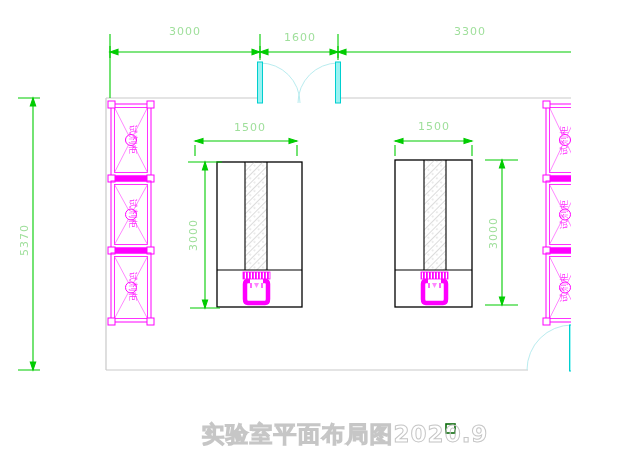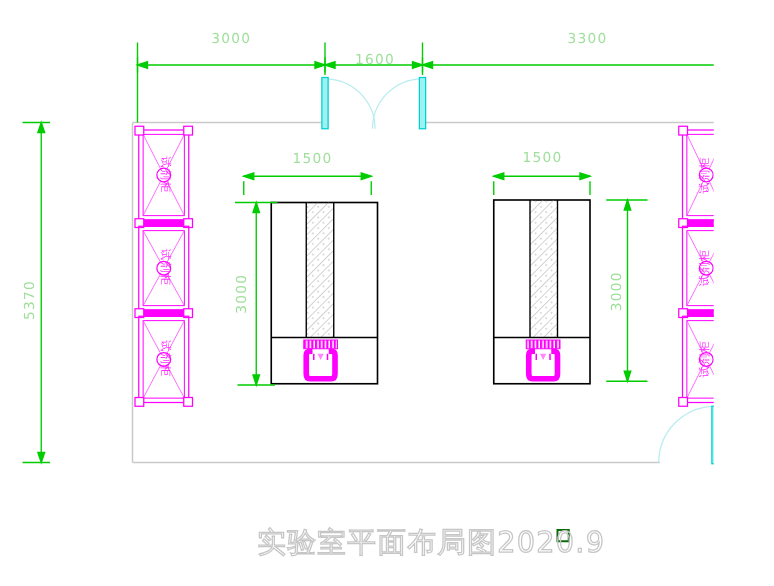--- a/index.html
+++ b/index.html
@@ -6,21 +6,21 @@
   #canvas{position:relative;width:571px;height:469px;background:#ffffff;overflow:hidden;
           font-family:"DejaVu Sans",sans-serif;}
   #plan-svg{position:absolute;left:0;top:0;}
   .txt{position:absolute;white-space:nowrap;transform:translate(-50%,-50%);
        font-family:"DejaVu Sans",sans-serif;}
   .dim{color:#9fdf9b;font-size:11px;letter-spacing:1px;}
   .dim.vert{transform:translate(-50%,-50%) rotate(-90deg);}
   .cab{color:#ff2bff;font-size:9px;letter-spacing:1px;}
   .cab.rot-cw{transform:translate(-50%,-50%) rotate(90deg);}
   .cab.rot-ccw{transform:translate(-50%,-50%) rotate(-90deg);}
-  .title{font-size:23px;letter-spacing:1px;color:transparent;
+  .title{font-size:23px;letter-spacing:1px;color:transparent;font-weight:bold;
          -webkit-text-stroke:1px #c6c6c6;}
   @supports not (-webkit-text-stroke:1px #000){.title{color:#c8c8c8;}}
 </style>
 </head>
 <body>
 
 <div id="canvas">
 
 <svg id="plan-svg" width="619" height="469" viewBox="0 0 619 469">
   <defs>
@@ -167,21 +167,21 @@
     <rect x="543" y="101" width="7" height="7" fill="#ffffff"></rect>
     <rect x="580" y="101" width="7" height="7" fill="#ffffff"></rect>
     <rect x="543" y="318" width="7" height="7" fill="#ffffff"></rect>
     <rect x="580" y="318" width="7" height="7" fill="#ffffff"></rect>
   </g>
 
   <rect x="446" y="424" width="9" height="9" fill="none" stroke="#0b6b0b" stroke-width="1.6"></rect>
 </svg>
 
 <span class="txt dim" style="left:185px;top:31px">3000</span>
-<span class="txt dim" style="left:300px;top:48px">1600</span>
+<span class="txt dim" style="left:300px;top:37px">1600</span>
 <span class="txt dim" style="left:470px;top:31px">3300</span>
 <span class="txt dim vert" style="left:24px;top:240px">5370</span>
 
 <span class="txt dim" style="left:250px;top:127px">1500</span>
 <span class="txt dim vert" style="left:193px;top:235px">3000</span>
 <span class="txt dim" style="left:434px;top:126px">1500</span>
 <span class="txt dim vert" style="left:493px;top:233px">3000</span>
 
 <span class="txt cab rot-cw" style="left:132px;top:140px">试剂柜</span>
 <span class="txt cab rot-cw" style="left:132px;top:214px">试剂柜</span>

